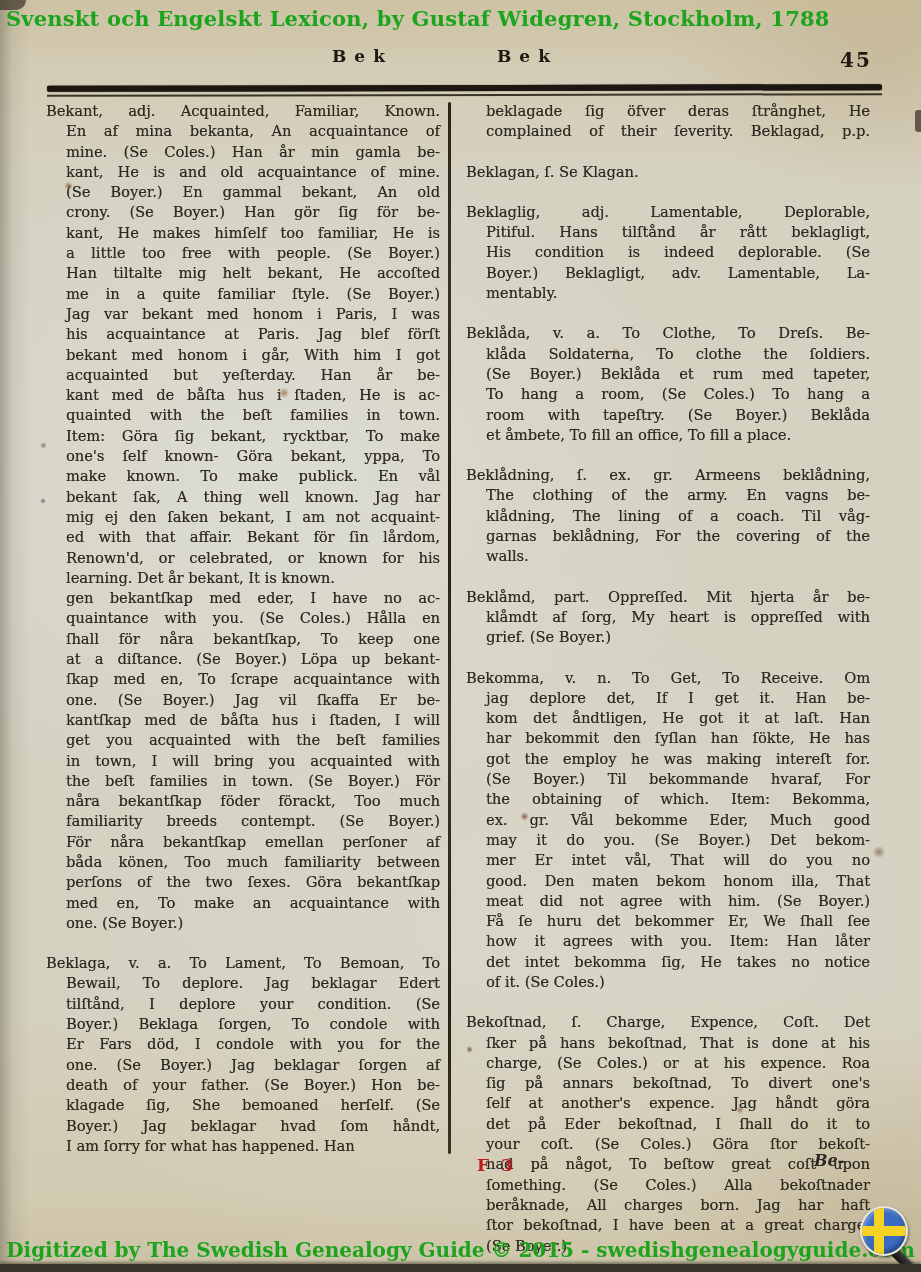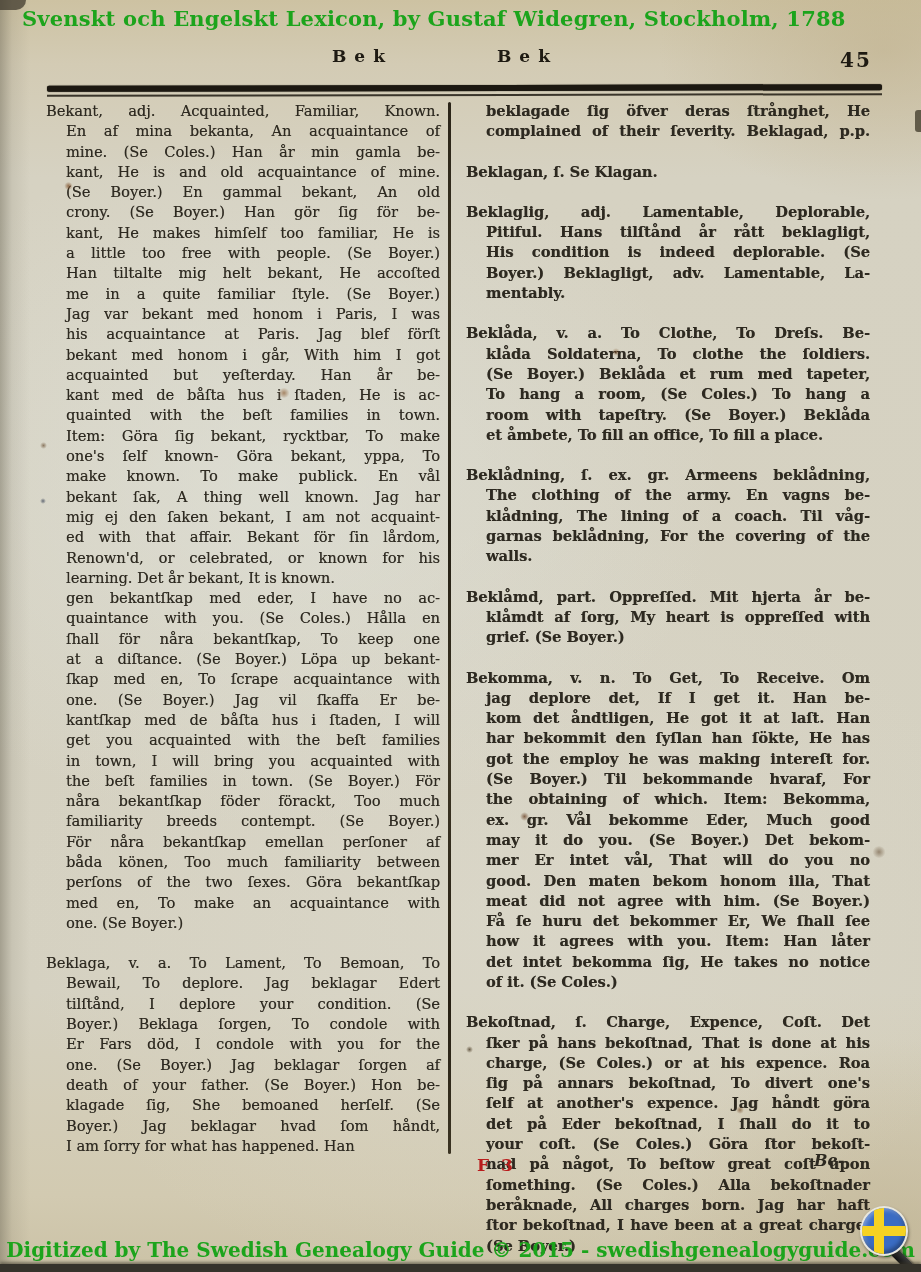--- a/index.html
+++ b/index.html
@@ -16,42 +16,42 @@
   }
   .left-gutter{position:absolute;left:0;top:0;width:30px;height:100%;
     background:linear-gradient(90deg,rgba(105,100,83,.45),rgba(105,100,83,.12) 12px,rgba(105,100,83,0));}
   .bottom-edge{position:absolute;left:0;bottom:0;width:100%;height:8px;background:#35332b;
     box-shadow:0 -2px 3px rgba(60,56,44,.55);}
   .corner-mark{position:absolute;left:0;top:0;width:26px;height:10px;background:rgba(55,50,38,.7);
     border-bottom-right-radius:10px;}
   .edge-nub{position:absolute;right:0;top:110px;width:6px;height:22px;background:rgba(70,64,48,.8);border-radius:3px 0 0 3px;}
 
   .page-title{position:absolute;left:6px;top:6px;font-size:21px;font-weight:bold;
-    letter-spacing:.2px;white-space:nowrap;margin-left:16px;}
+    letter-spacing:.2px;white-space:nowrap;}
   .digitized{position:absolute;left:0;top:1238px;width:921px;text-align:center;
     font-size:20px;font-weight:bold;white-space:nowrap;}
 
   .running-head{position:absolute;top:46px;left:0;width:100%;height:34px;color:#1e1a12;}
   .head-word{position:absolute;font-size:17px;font-weight:bold;letter-spacing:8px;font-family:"DejaVu Serif",serif;}
   .head-word.w1{left:332px;}
   .head-word.w2{left:497px;}
   .page-number{position:absolute;left:840px;top:2px;font-size:20px;font-weight:bold;letter-spacing:2px;}
 
   .double-rule{position:absolute;left:47px;top:85px;width:835px;transform:rotate(-.12deg);}
   .double-rule .bar1{height:6px;background:#1c1811;border-radius:2px;box-shadow:0 0 1px #1c1811;}
   .double-rule .bar2{height:2px;margin-top:3px;background:rgba(30,26,18,.85);}
 
   .col-divider{position:absolute;left:448px;top:102px;width:3px;height:1052px;
     background:linear-gradient(180deg,#2a2418 0%,#3a3322 18%,#241f14 40%,#3c3524 62%,#261f13 85%,#3a3322 100%);
     border-radius:2px;}
 
   .col{position:absolute;top:101px;color:#2d2920;font-size:14.6px;line-height:20.3px;
     text-shadow:.3px 0 0 rgba(45,41,32,.55);}
   .col.left{left:46px;width:394px;}
-  .col.right{left:466px;width:404px;font-weight:bold;}
+  .col.right{left:466px;width:404px;}
   .tline{text-align:justify;text-align-last:justify;white-space:normal;}
   .tline.cont{padding-left:20px;}
   .tline.endline{text-align-last:left;}
   .tline.gap{margin-top:20px;}
 
   .sig-mark{position:absolute;left:477px;top:1155px;font-size:17px;font-weight:bold;color:#b91c1c;letter-spacing:3px;}
   .catchword{position:absolute;left:814px;top:1151px;font-size:16px;font-style:italic;font-weight:bold;color:#2d2920;}
 
   .flag-magnifier{position:absolute;left:858px;top:1206px;width:60px;height:64px;}
   .lens{position:absolute;left:2px;top:0;width:44px;height:46px;border-radius:50%;

